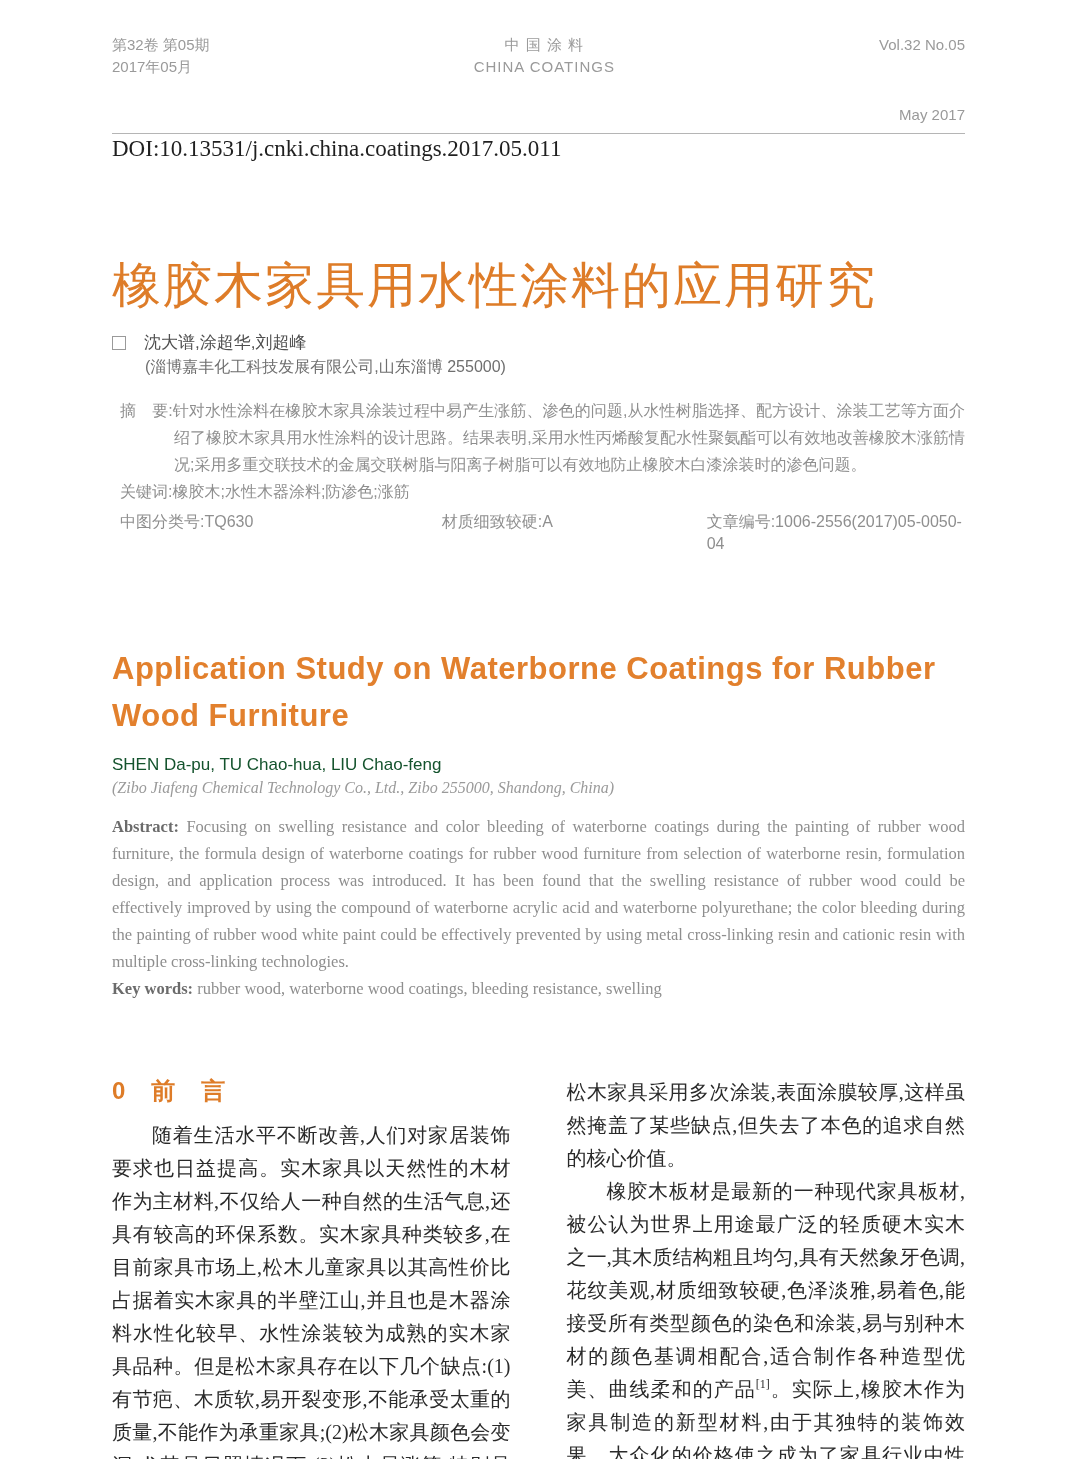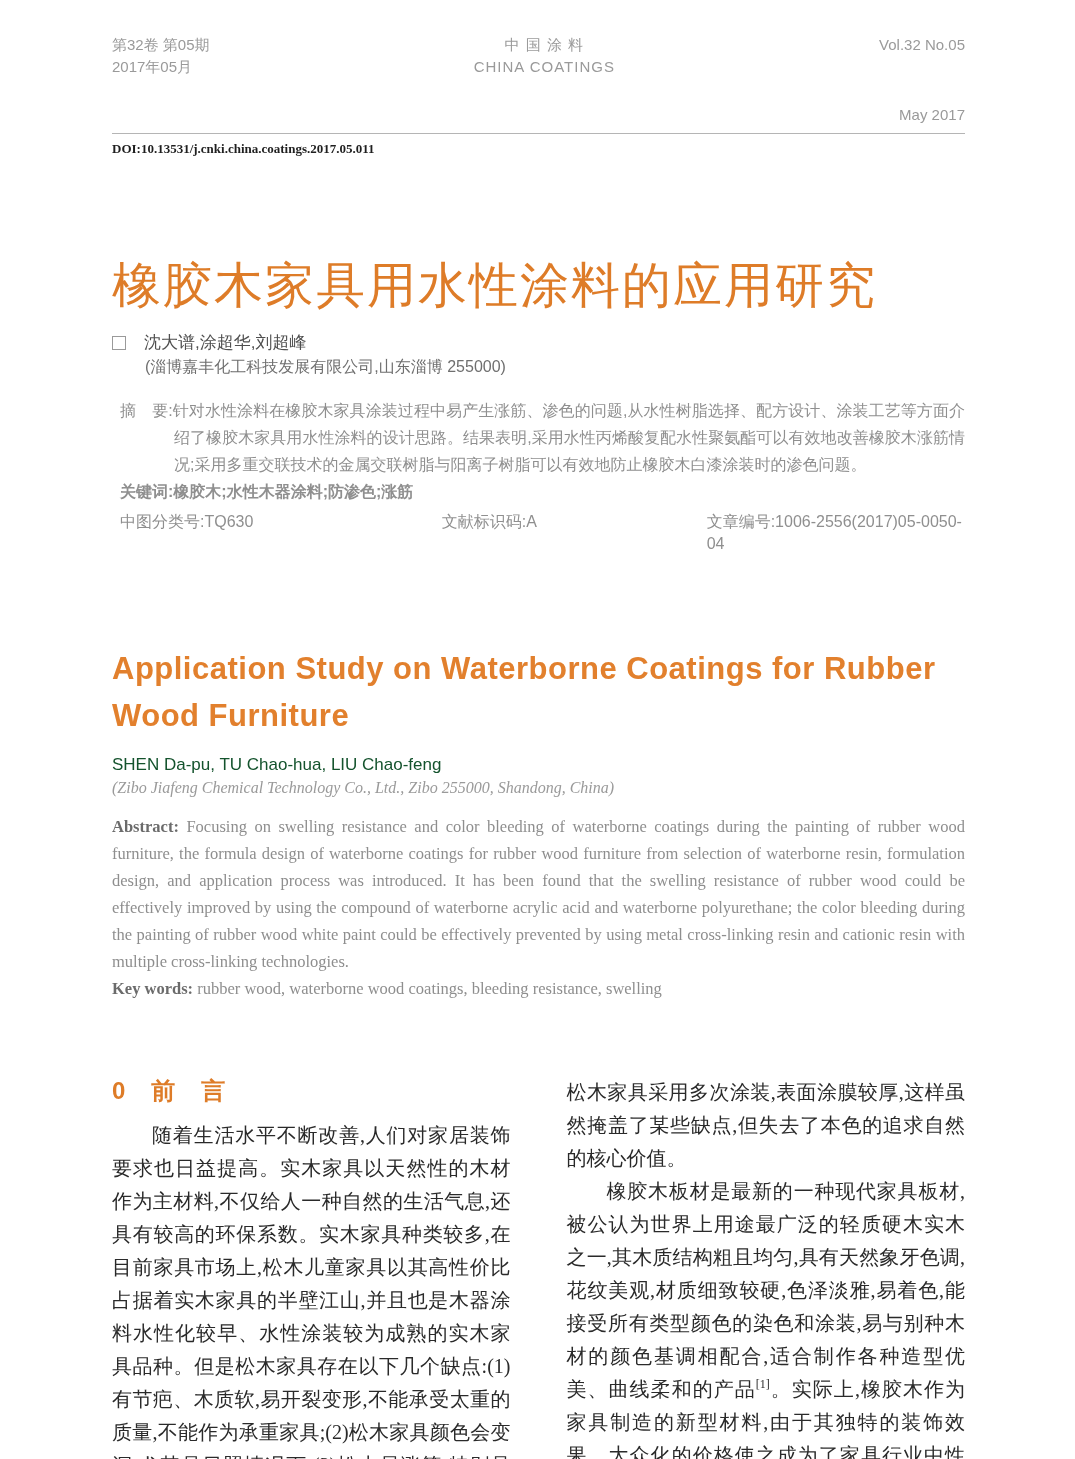--- a/index.html
+++ b/index.html
@@ -14,21 +14,21 @@
   
   .jheader {
     display:flex; justify-content:space-between; align-items:flex-start;
     font-family:"Liberation Sans","DejaVu Sans",sans-serif;
     color:#9a9a9a; font-size:15px; line-height:22px;
   }
   .jheader .col { display:flex; flex-direction:column; }
   .jheader .center { text-align:center; letter-spacing:1px; }
   .jheader .right { text-align:right;gap:48px; }
   .header-rule { border:none; border-top:1px solid #b5b5b5; margin-top:7px; }
-  .doi { margin-top:4px; font-size:13px; color:#1f1f1f; line-height:22px;font-weight:bold; }
+  .doi { margin-top:4px; font-size:23px; color:#1f1f1f; line-height:22px; }
 
   
   .cn-title {
     margin-top:96px; color:#de7c28; font-weight:normal;
     font-family:"Liberation Sans","DejaVu Sans",sans-serif;
     font-size:49px; line-height:58px; letter-spacing:2px;
   }
   .cn-authors {
     margin-top:17px; font-size:17px; line-height:24px; color:#4f4f4f;
     font-family:"Liberation Sans","DejaVu Sans",sans-serif;
@@ -46,21 +46,20 @@
   .accent-rule.thin { height:3px; }
 
   .cn-abstract {
     margin-top:13px; color:#8f8f8f; font-size:16px; line-height:27px;
     font-family:"Liberation Sans","DejaVu Sans",sans-serif;
     text-align:justify; padding-left:62px; text-indent:-54px;
   }
   .cn-keywords {
     color:#8f8f8f; font-size:16px; line-height:27px; padding-left:8px;
     font-family:"Liberation Sans","DejaVu Sans",sans-serif;
-    font-weight:bold;
   }
   .class-row {
     margin-top:6px; display:flex; color:#8f8f8f; font-size:16px; line-height:22px;
     font-family:"Liberation Sans","DejaVu Sans",sans-serif; padding-left:8px;
   }
   .class-row .clc { width:340px; }
   .class-row .doc-code { width:280px; }
 
   
   .en-title {
@@ -127,21 +126,21 @@
     <span class="author-marker"></span>
     <span>沈大谱,涂超华,刘超峰</span>
   </div>
   <div class="cn-affil">(淄博嘉丰化工科技发展有限公司,山东淄博  255000)</div>
   <hr class="accent-rule">
 
   <p class="cn-abstract"><span>摘　要:</span><span>针对水性涂料在橡胶木家具涂装过程中易产生涨筋、渗色的问题,从水性树脂选择、配方设计、涂装工艺等方面介绍了橡胶木家具用水性涂料的设计思路。结果表明,采用水性丙烯酸复配水性聚氨酯可以有效地改善橡胶木涨筋情况;采用多重交联技术的金属交联树脂与阳离子树脂可以有效地防止橡胶木白漆涂装时的渗色问题。</span></p>
   <p class="cn-keywords"><span>关键词:</span><span>橡胶木;水性木器涂料;防渗色;涨筋</span></p>
   <div class="class-row">
     <span class="clc">中图分类号:TQ630</span>
-    <span class="doc-code">文献标识码:A</span>
+    <span class="doc-code">材质细致较硬:A</span>
     <span>文章编号:1006-2556(2017)05-0050-04</span>
   </div>
 
   <h2 class="en-title">Application Study on Waterborne Coatings for Rubber Wood Furniture</h2>
   <div class="en-authors">SHEN Da-pu, TU Chao-hua, LIU Chao-feng</div>
   <div class="en-affil">(Zibo Jiafeng Chemical Technology Co., Ltd., Zibo 255000, Shandong, China)</div>
   <hr class="accent-rule thin">
 
   <p class="en-abstract"><b>Abstract:</b><span> Focusing on swelling resistance and color bleeding of waterborne coatings during the painting of rubber wood furniture, the formula design of waterborne coatings for rubber wood furniture from selection of waterborne resin, formulation design, and application process was introduced. It has been found that the swelling resistance of rubber wood could be effectively improved by using the compound of waterborne acrylic acid and waterborne polyurethane; the color bleeding during the painting of rubber wood white paint could be effectively prevented by using metal cross-linking resin and cationic resin with multiple cross-linking technologies.</span></p>
   <p class="en-keywords"><b>Key words:</b><span> rubber wood, waterborne wood coatings, bleeding resistance, swelling</span></p>

